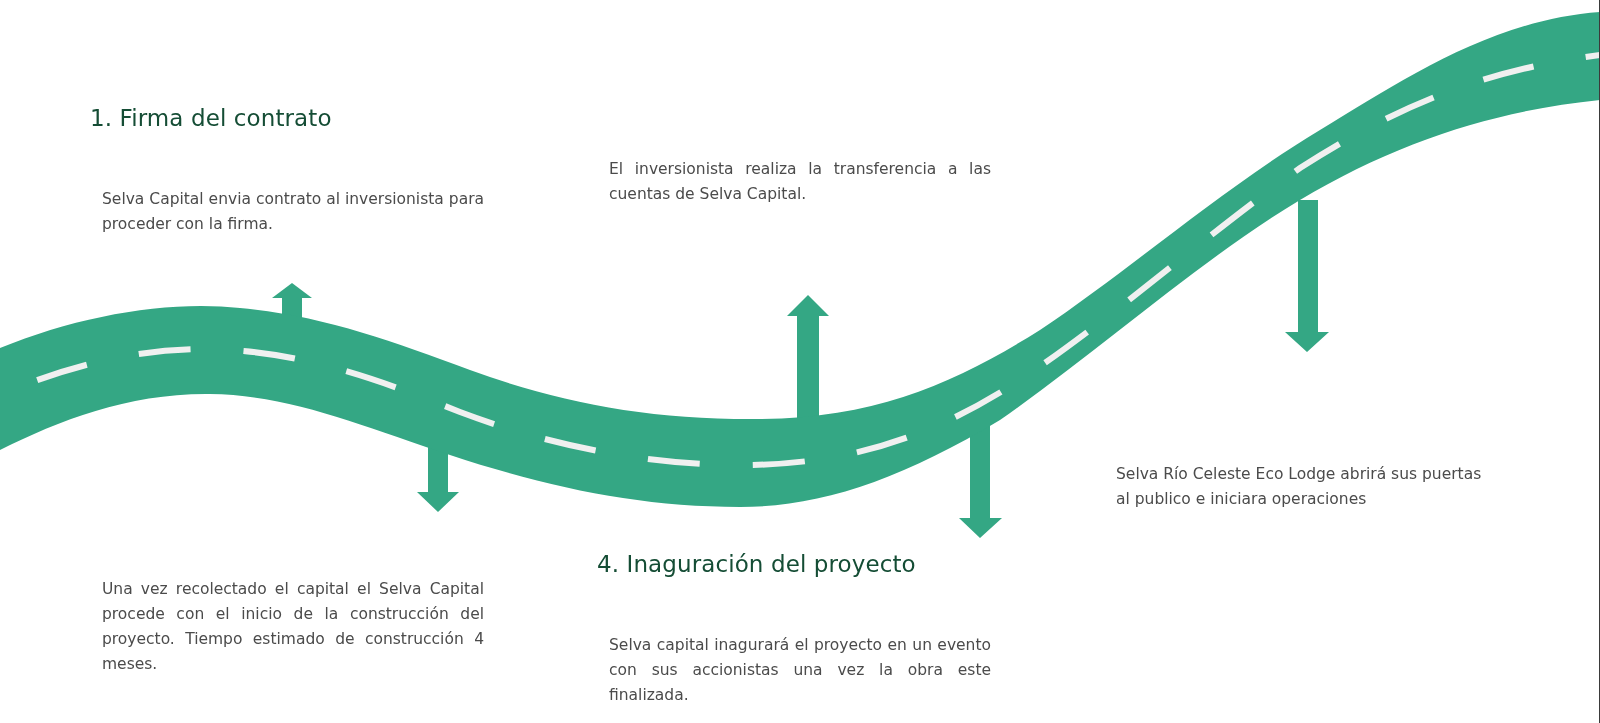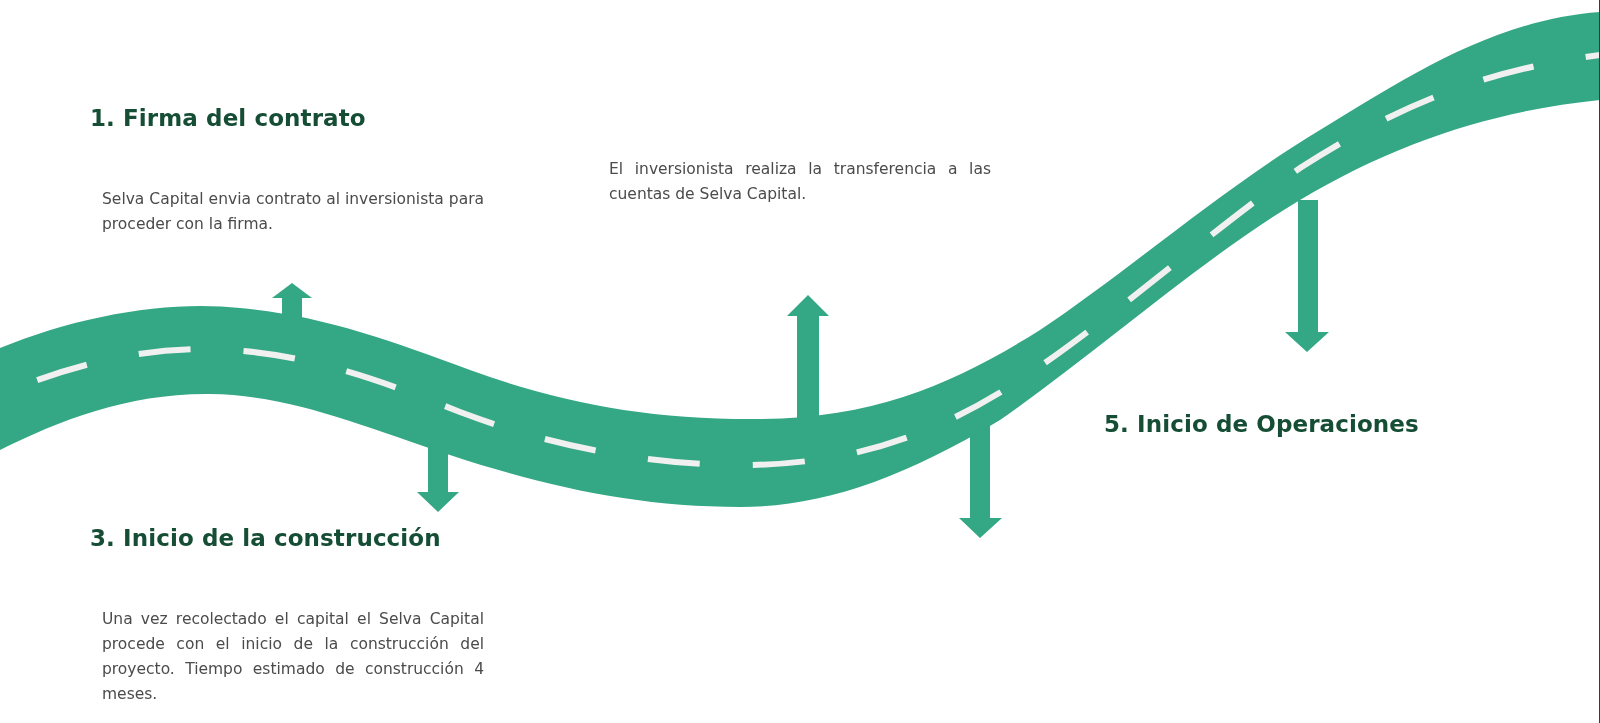--- a/index.html
+++ b/index.html
@@ -1,21 +1,21 @@
 <!DOCTYPE html>
 <html><head>
 <meta charset="utf-8">
 <style>
   html, body { margin: 0; padding: 0; background: #ffffff; }
   body { width: 1600px; height: 723px; position: relative; overflow: hidden; font-family: "Liberation Sans", sans-serif; }
   .road-svg { position: absolute; left: 0; top: 0; width: 1600px; height: 723px; }
   .edge-line { position: absolute; left: 1599px; top: 0; width: 1px; height: 723px; background: #3a3a3a; }
   .step { position: absolute; width: 406px; }
   .step h2 {
-    margin: 0; font-family: "DejaVu Sans", sans-serif; font-weight: bold;
+    margin: 0; font-family: "DejaVu Sans", sans-serif; font-weight: normal;
     font-size: 23px; color: #154d35; letter-spacing: 0.1px; line-height: 30px; white-space: nowrap;
   }
   .step p {
     margin: 12px; font-family: "DejaVu Sans", sans-serif; font-size: 15.5px; line-height: 25px;
     color: #4b4b4b; text-align: justify;
   }
   .step p.left { text-align: left; }
   #s1 { left: 90px; top: 103px; }
   #s1 p { margin-top: 54px; }
   #s2 { left: 597px; top: 103px; }
@@ -77,22 +77,23 @@
 <div class="step" id="s1">
   <h2>1. Firma del contrato</h2>
   <p>Selva Capital envia contrato al inversionista para proceder con la firma.</p>
 </div>
 
 <div class="step" id="s2">
   <p>El inversionista realiza la transferencia a las cuentas de Selva Capital.</p>
 </div>
 
 <div class="step" id="s3">
-  <h2>3. Inicio de la construcción</h2>
   <p>Una vez recolectado el capital el Selva Capital procede con el inicio de la construcción del proyecto. Tiempo estimado de construcción 4 meses.</p>
 </div>
 
 <div class="step" id="s4">
+  <h2>4. Inaguración del proyecto</h2>
+  <p>Selva capital inagurará el proyecto en un evento con sus accionistas una vez la obra este finalizada.</p>
 </div>
 
 <div class="step" id="s5">
-  <h2>5. Inicio de Operaciones</h2>
+  <p class="left">Selva Río Celeste Eco Lodge abrirá sus puertas al publico e iniciara operaciones</p>
 </div>
 
 </body></html>

